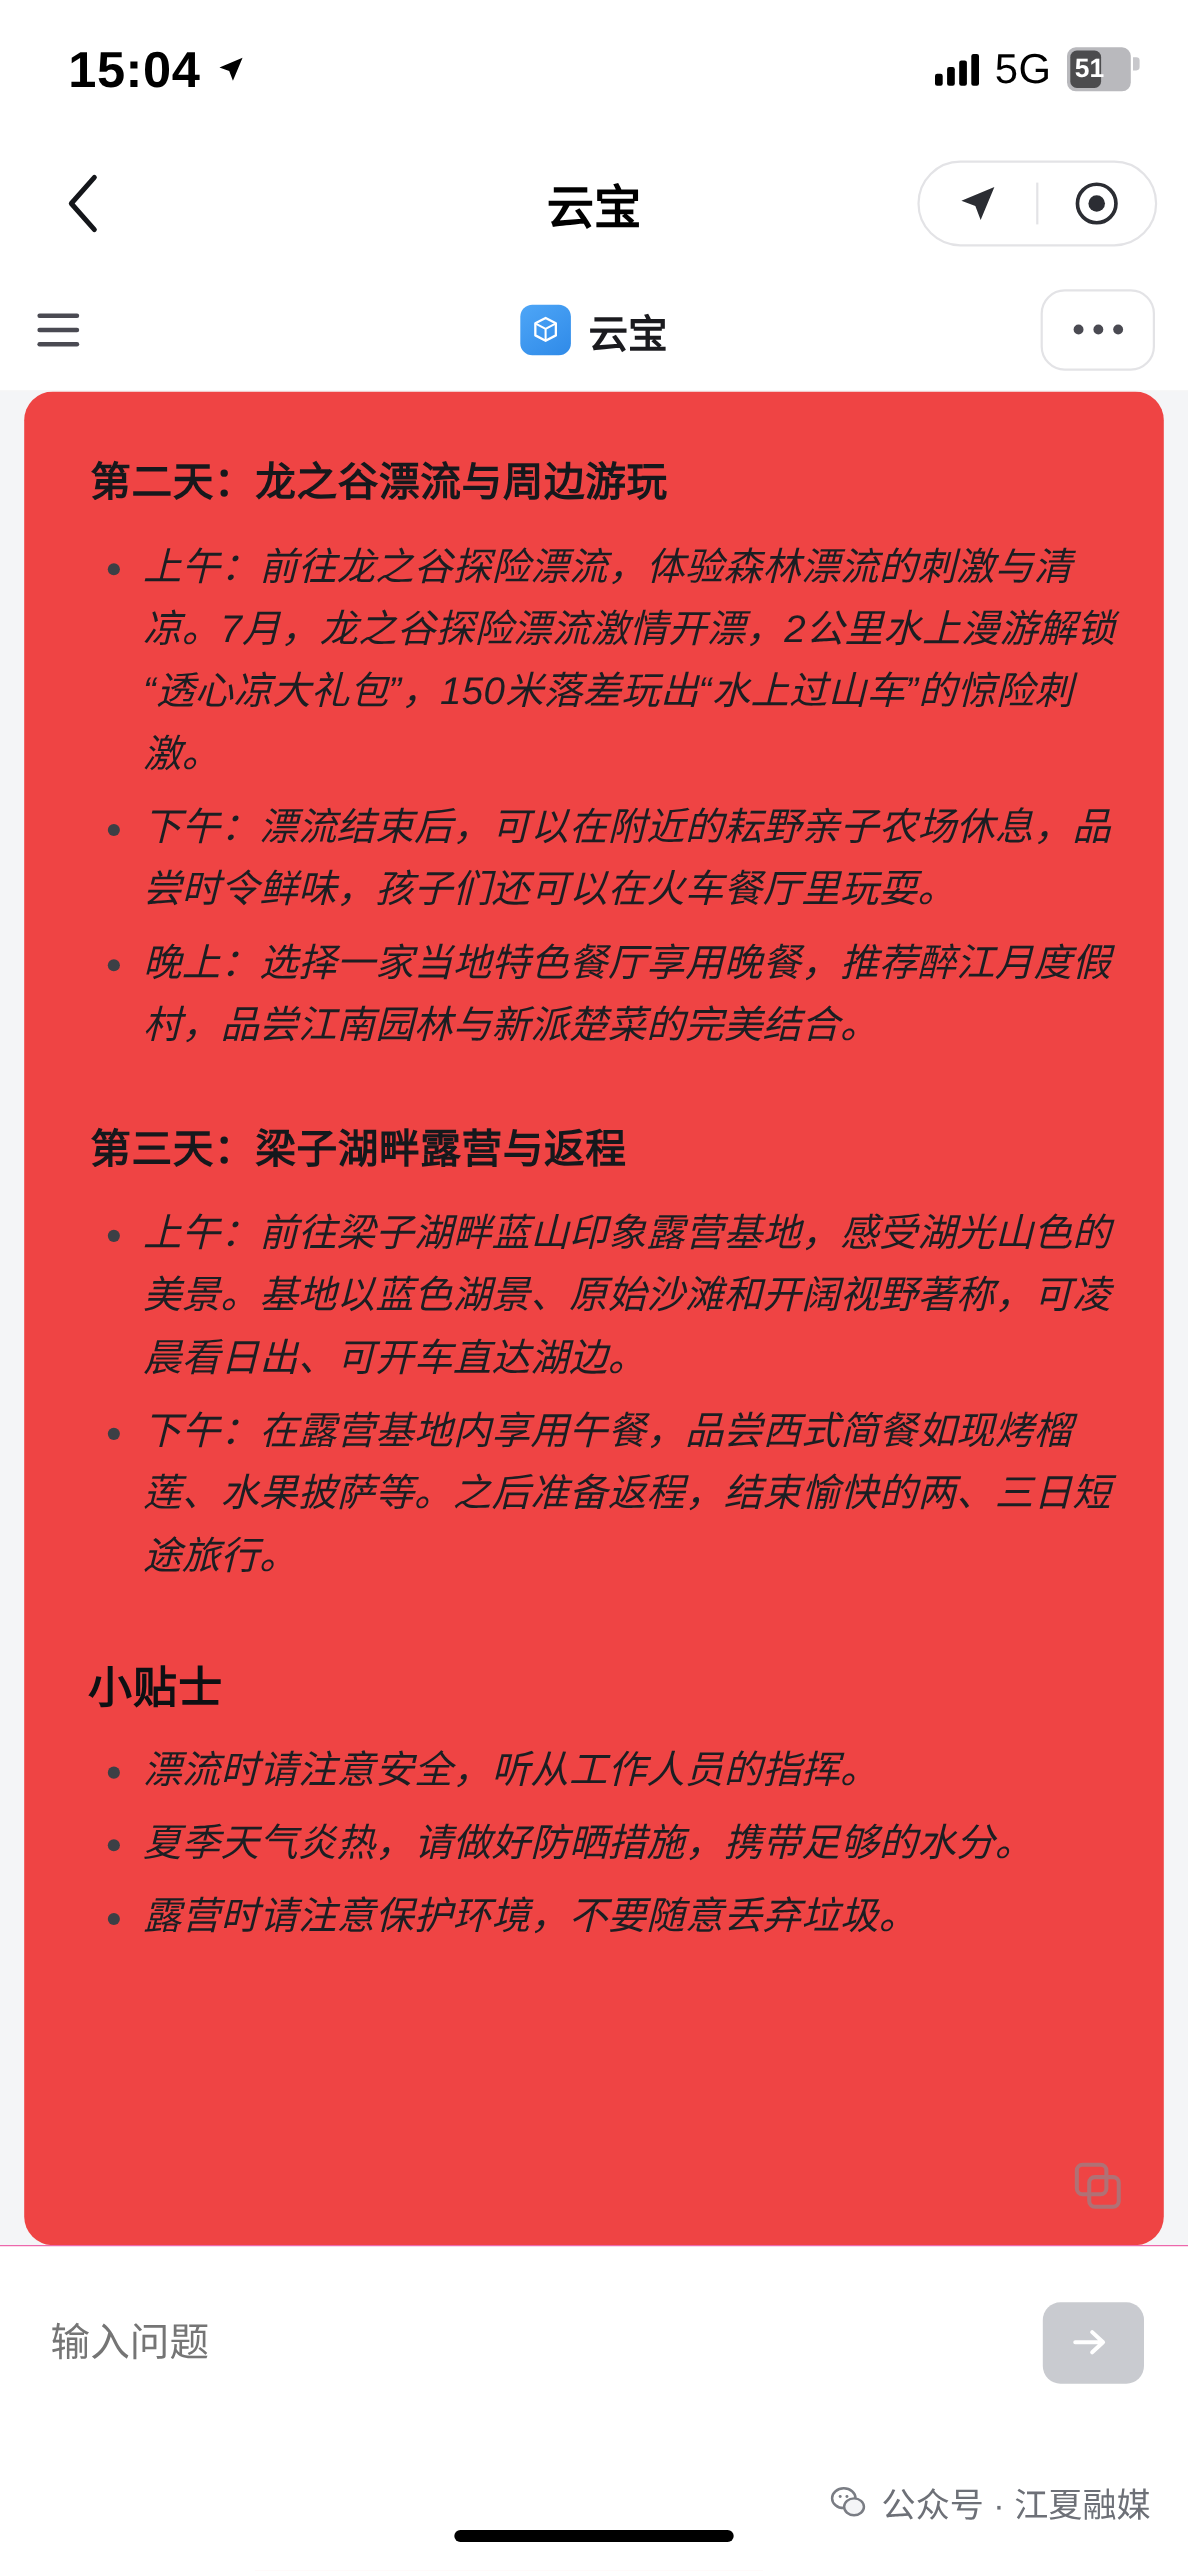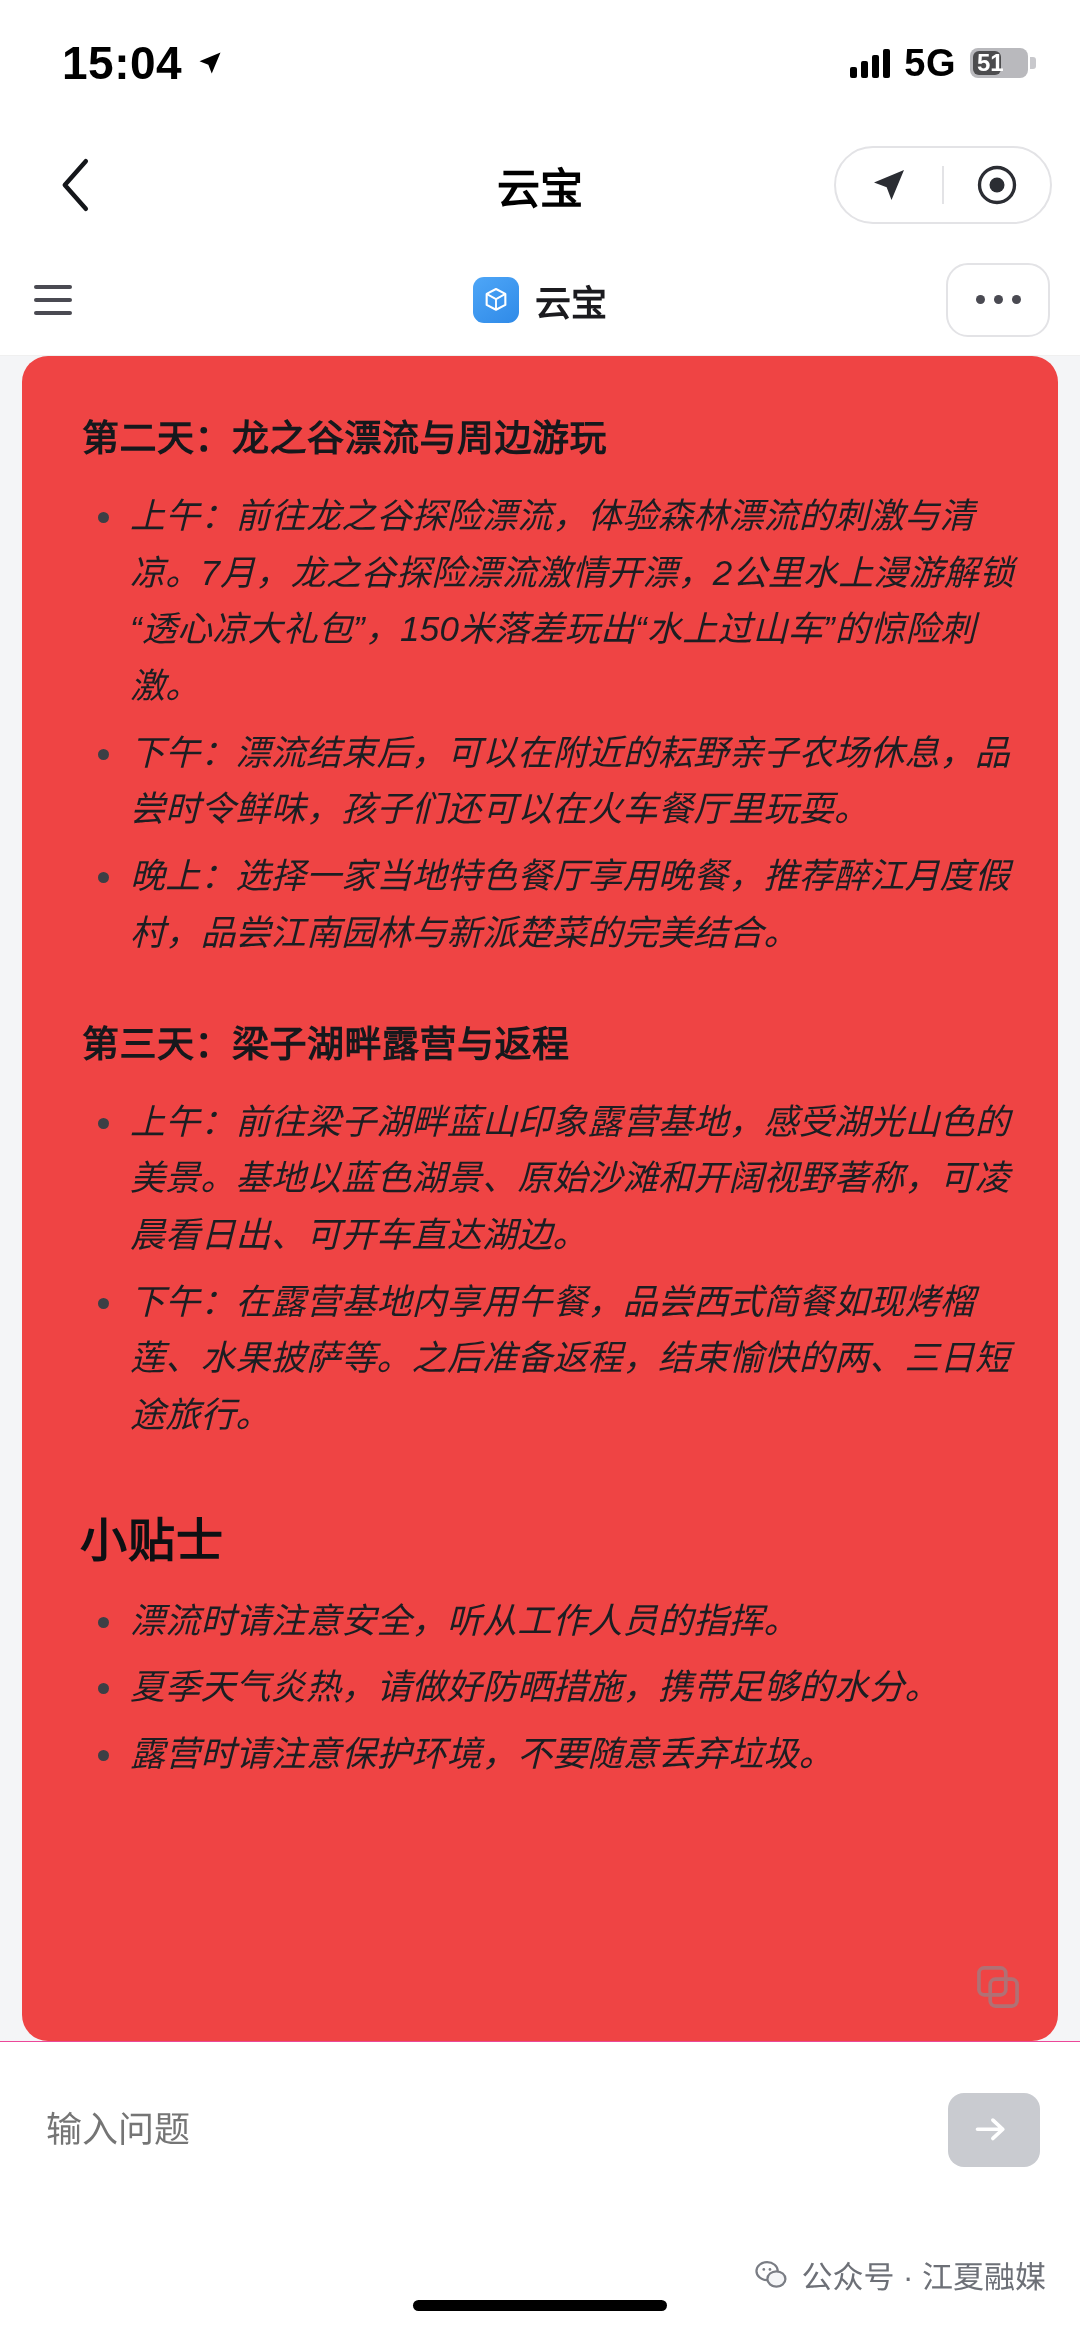--- a/index.html
+++ b/index.html
@@ -62,28 +62,28 @@
     width: 7px;
     background: #000;
     border-radius: 2px;
   }
   .signal-bars i:nth-child(1){ height: 11px; }
   .signal-bars i:nth-child(2){ height: 17px; }
   .signal-bars i:nth-child(3){ height: 23px; }
   .signal-bars i:nth-child(4){ height: 29px; }
   .net-label {
     font-size: 38px;
-    font-weight: 700;
+    font-weight: 400;
     color: #000;
     letter-spacing: 0.5px;
   }
   .battery {
     position: relative;
     width: 58px;
-    height: 30px;
+    height: 40px;
     border-radius: 8px;
     background: #b9b9bd;
     display: flex;
     align-items: center;
     padding-left: 6px;
   }
   .battery .cap {
     position: absolute;
     right: -8px;
     top: 9px;
@@ -269,21 +269,21 @@
     content: "";
     position: absolute;
     left: 14px;
     top: 24px;
     width: 11px;
     height: 11px;
     border-radius: 50%;
     background: #3c3f45;
   }
   .tips-title {
-    font-size: 47px;
+    font-size: 40px;
     font-weight: 700;
     color: #0e1013;
     margin: 58px 0 22px 18px;
     letter-spacing: 1px;
   }
   .copy-icon {
     position: absolute;
     right: 34px;
     bottom: 28px;
     width: 52px;

